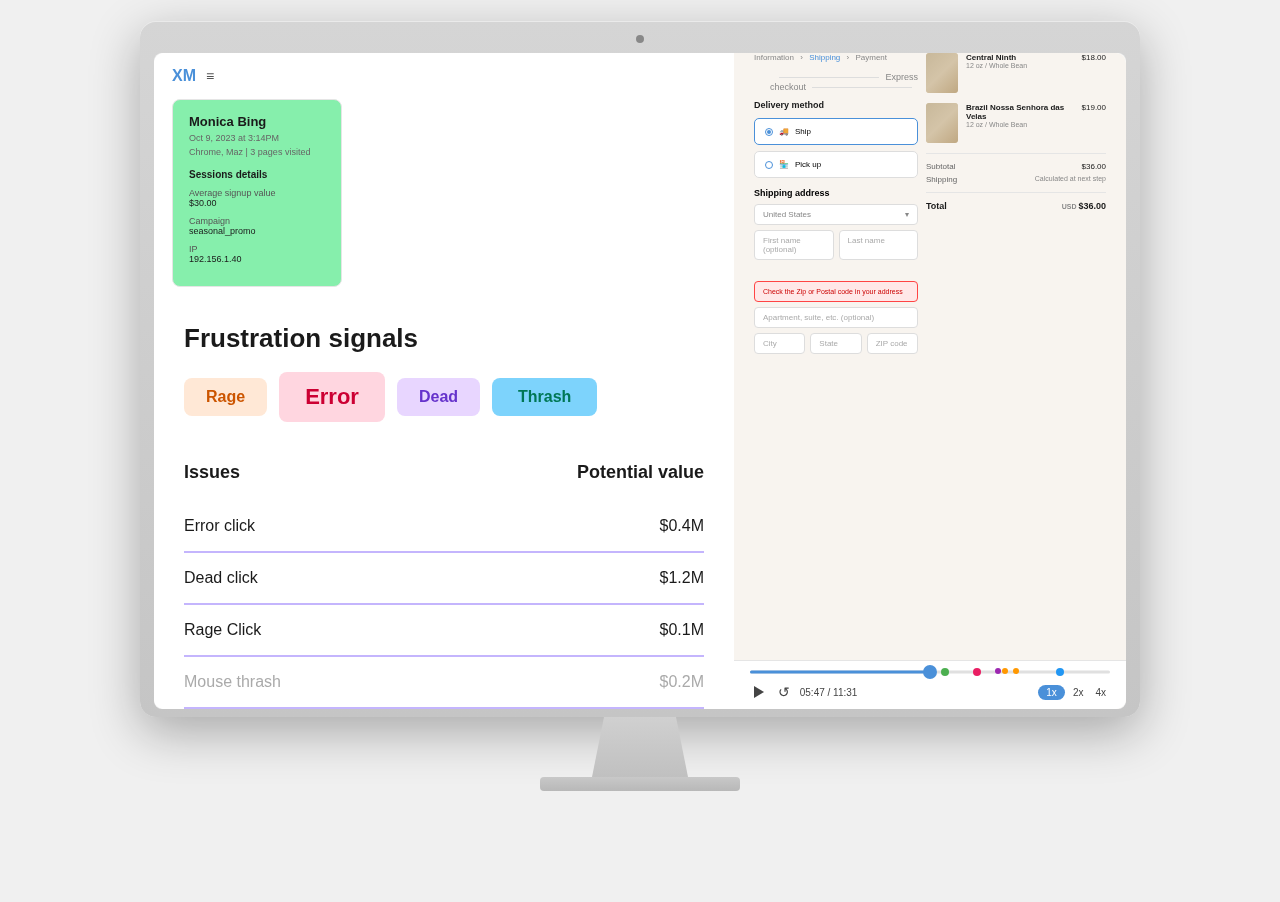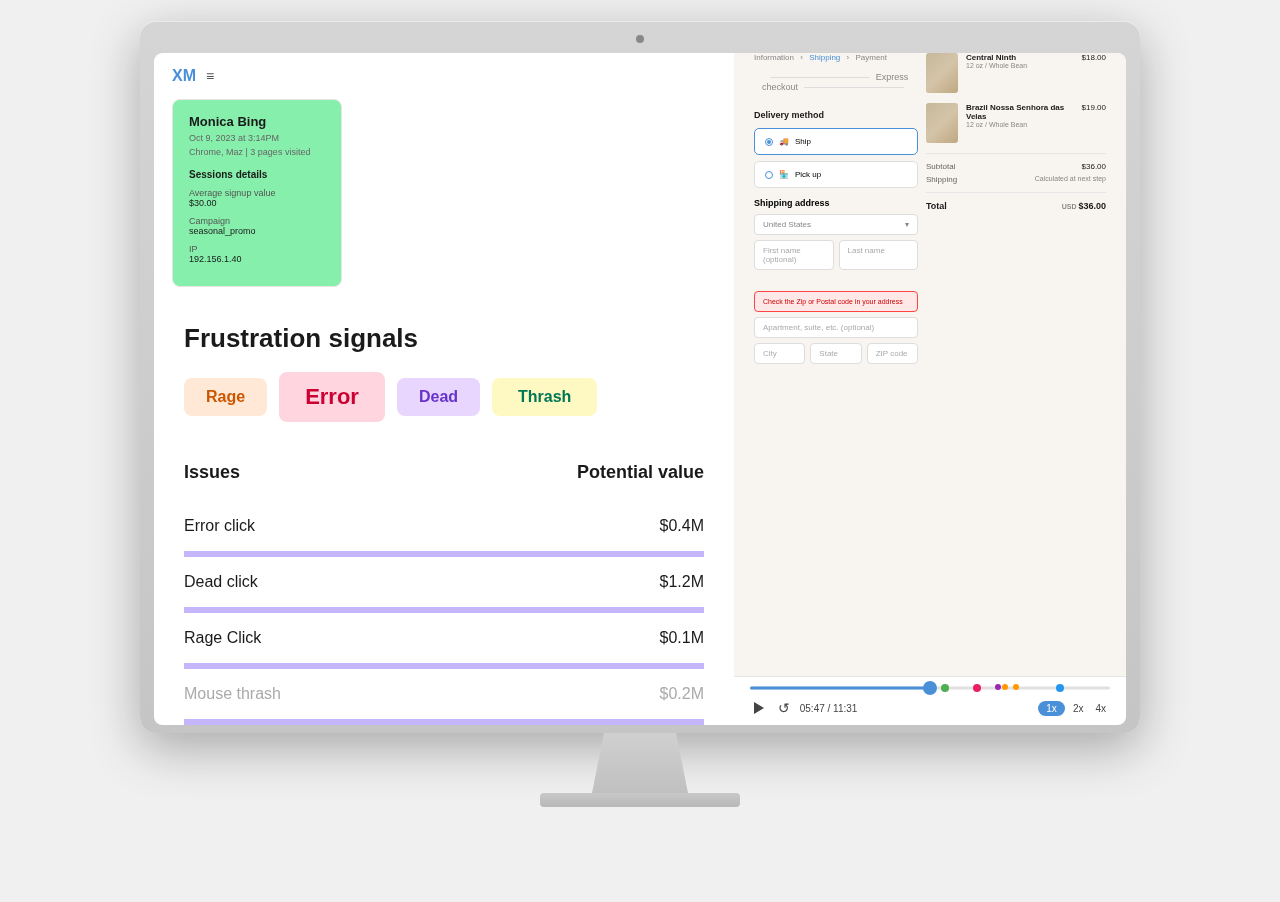--- a/index.html
+++ b/index.html
@@ -143,21 +143,21 @@
       font-size: 22px;
       padding: 12px 26px;
     }
     .signal-dead {
       background: #e8d6ff;
       color: #6633cc;
       font-size: 16px;
       padding: 10px 22px;
     }
     .signal-thrash {
-      background: #fef9c3;
+      background: #7dd3fc;
       color: #007755;
       font-size: 16px;
       padding: 10px 26px;
     }
 
     
     .issues-section {
       padding: 24px 30px 0;
     }
     .issues-header {
@@ -168,21 +168,21 @@
     }
     .issues-col-header {
       font-size: 18px;
       font-weight: 800;
       color: #1a1a1a;
     }
     .issues-row {
       display: flex;
       justify-content: space-between;
       padding: 16px 0;
-      border-bottom: 6px solid #c4b5fd;
+      border-bottom: 2px solid #c4b5fd;
     }
     .issues-row-label {
       font-size: 16px;
       color: #1a1a1a;
     }
     .issues-row-value {
       font-size: 16px;
       color: #1a1a1a;
     }
     .issues-row-faded .issues-row-label,
@@ -223,22 +223,22 @@
     .breadcrumb-sep {
       margin: 0 4px;
     }
     .breadcrumb-active {
       color: #4a90d9;
     }
 
     .express-checkout {
       font-size: 9px;
       color: #888;
-      text-align: center;
-      margin-bottom: 18px;
+      text-align: right;
+      margin-bottom: 8px;
       position: relative;
     }
     .express-checkout::before,
     .express-checkout::after {
       content: '';
       display: inline-block;
       width: 100px;
       height: 1px;
       background: #ddd;
       vertical-align: middle;

